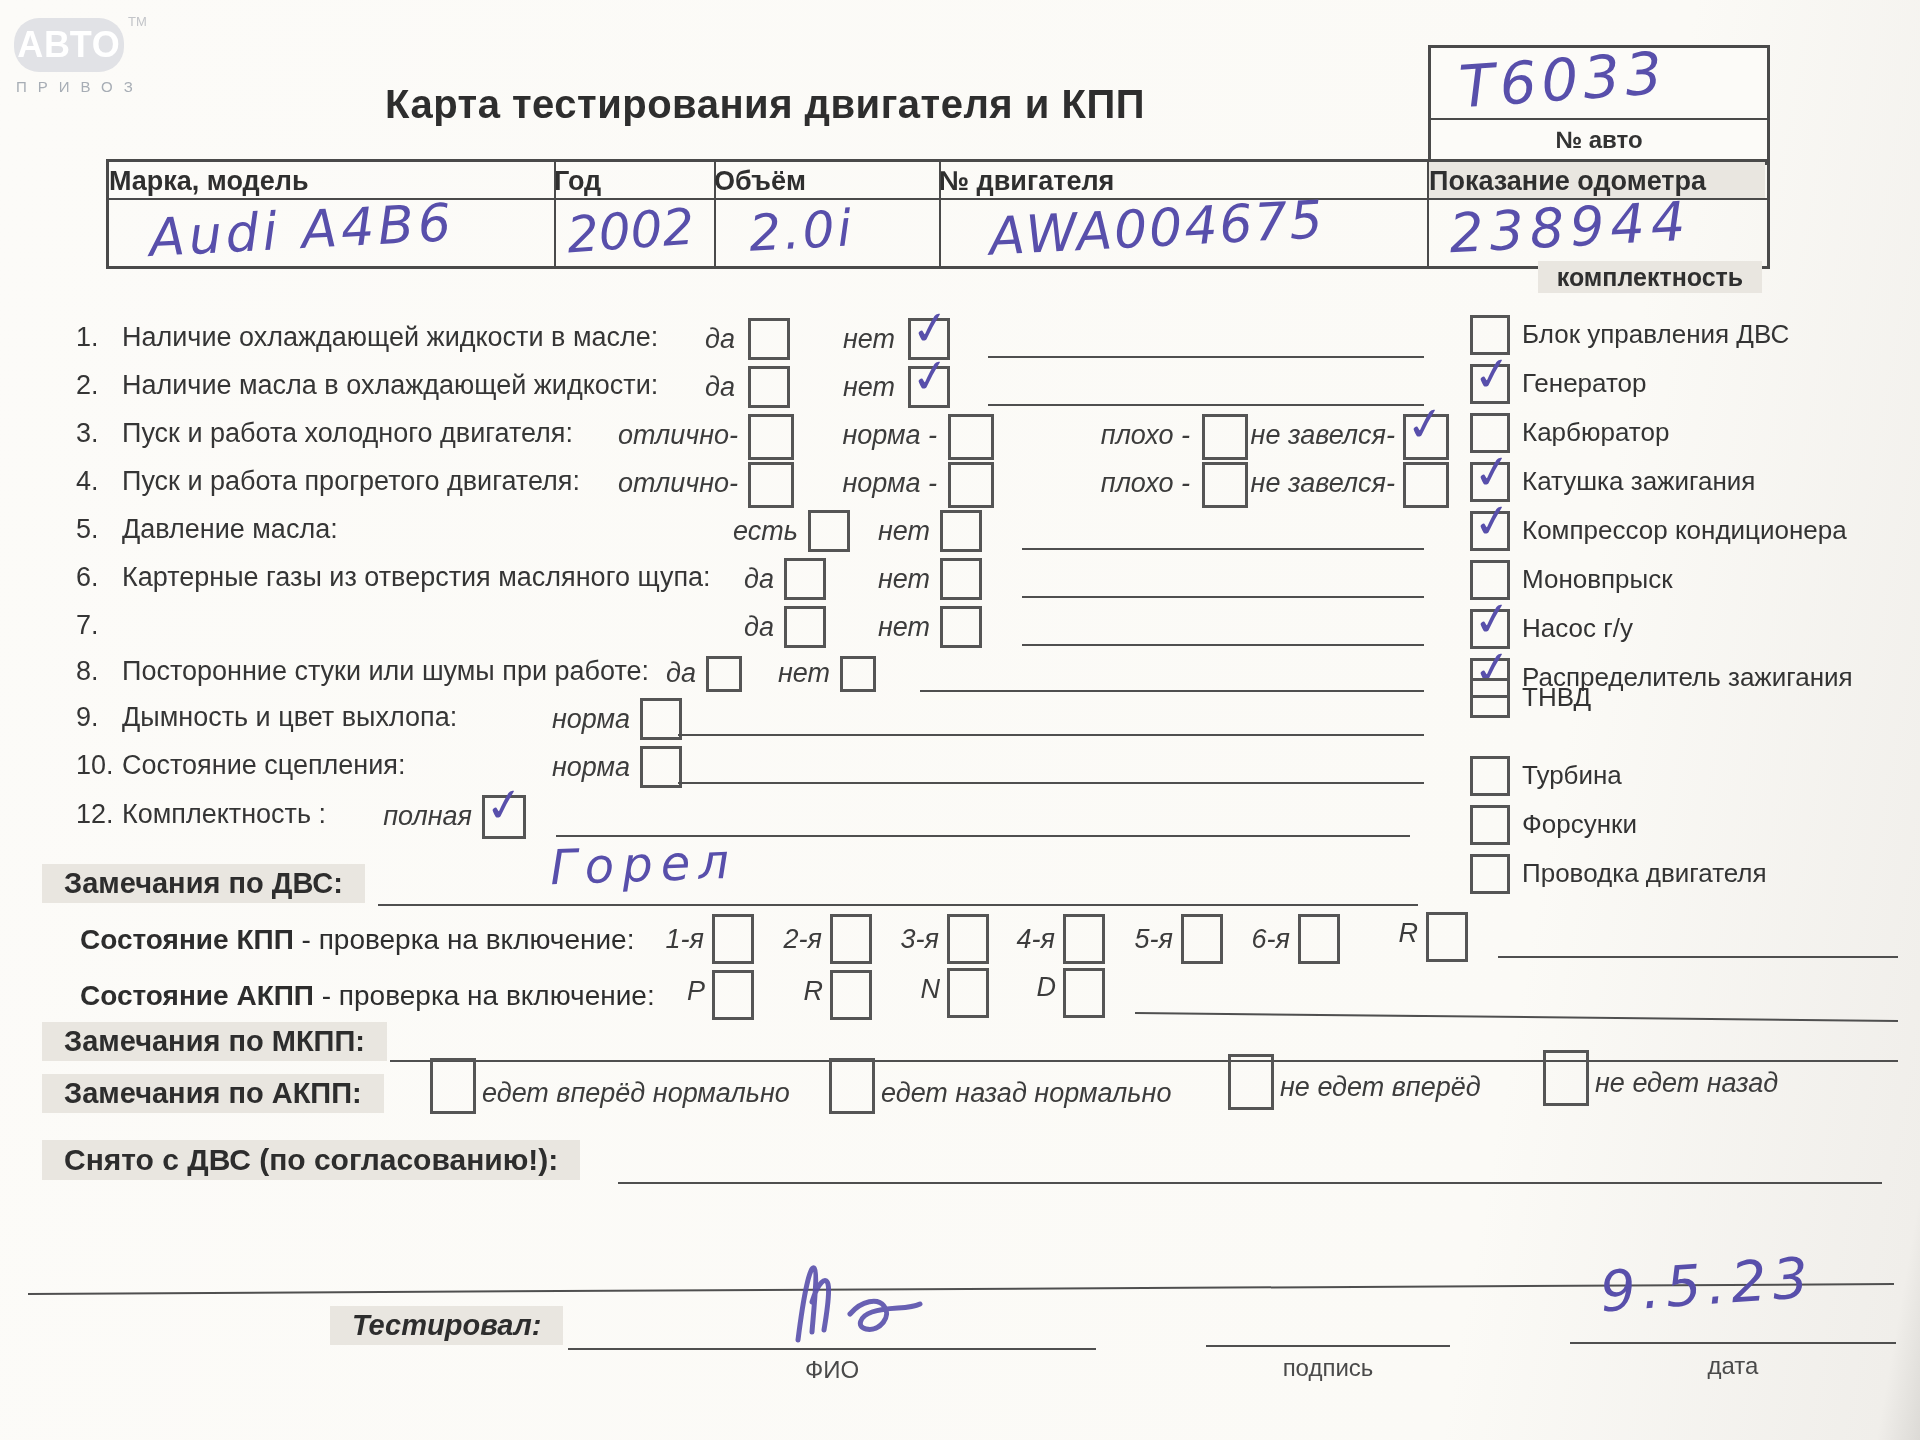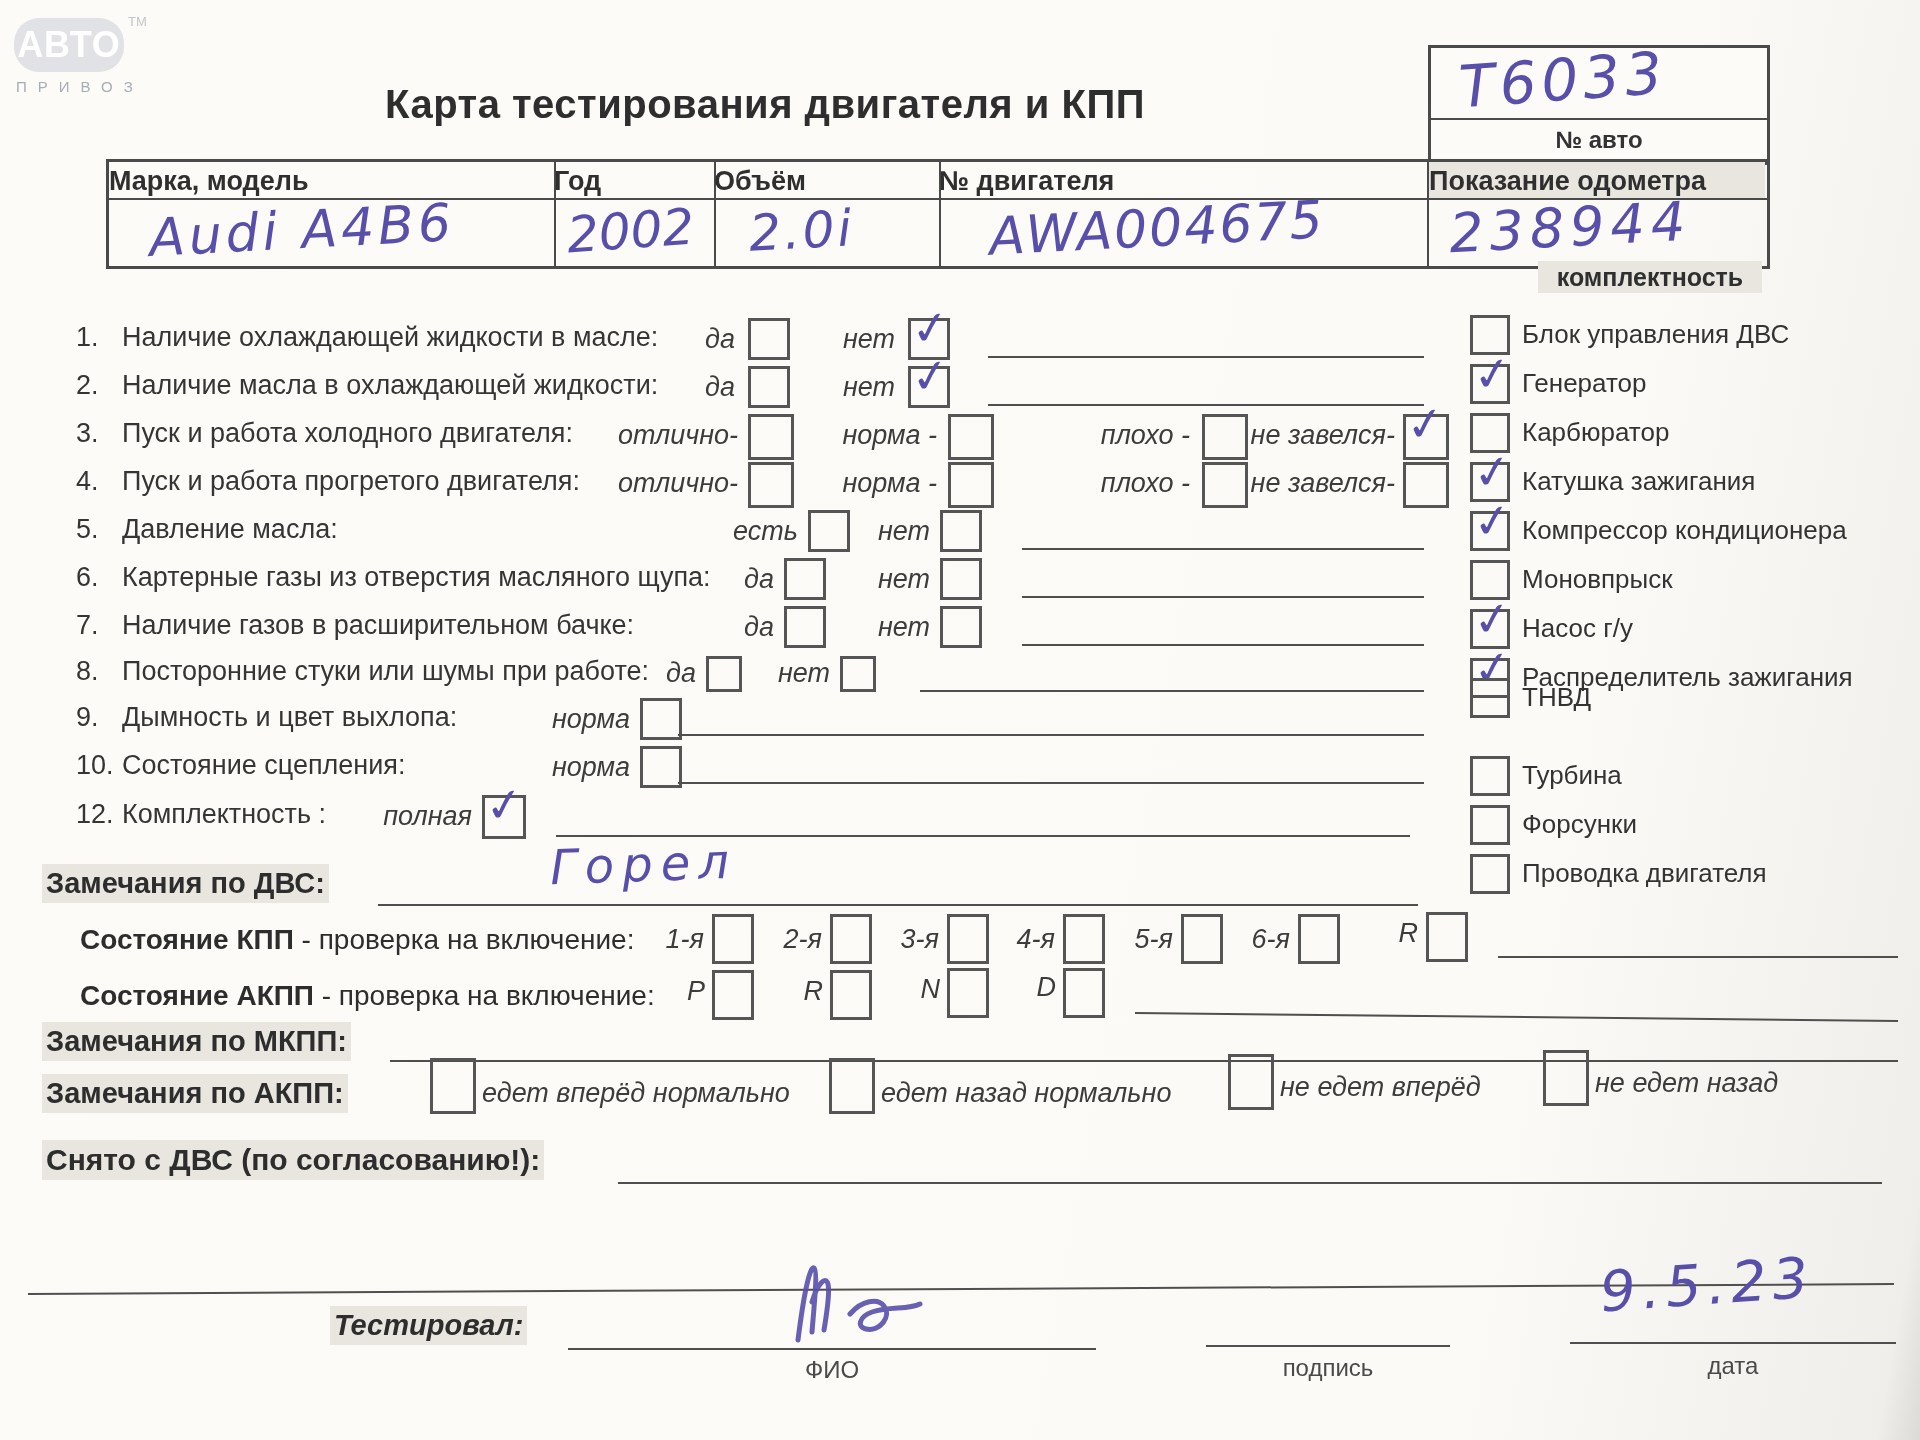--- a/index.html
+++ b/index.html
@@ -40,21 +40,21 @@
   .ilabel{position:absolute;left:122px;top:4px;font-size:27px;color:#353535;}
   .opt-label{position:absolute;top:6px;font-size:27px;font-style:italic;color:#3c3c3c;text-align:right;white-space:nowrap;}
   .wline{position:absolute;height:0;border-bottom:2px solid #4f4f4f;}
   
   .k-title{position:absolute;left:1538px;top:261px;width:224px;height:32px;background:#e9e6e0;
     font-size:25px;font-weight:bold;color:#2f2f2f;text-align:center;line-height:32px;}
   .k-item{position:absolute;left:1470px;width:450px;height:42px;}
   .k-item .cbox{left:0;top:0;width:34px;height:34px;}
   .k-label{position:absolute;left:52px;top:4px;font-size:26px;color:#333;white-space:nowrap;}
   
-  .sec{position:absolute;font-size:29px;font-weight:bold;color:#2d2d2d;background:#e9e6e0;padding:3px 4px;white-space:nowrap;}
+  .sec{position:absolute;font-size:29px;font-weight:bold;color:#2d2d2d;background:#e9e6e0;padding:3px 22px;white-space:nowrap;}
   .gear-label{position:absolute;top:12px;font-size:27px;font-style:italic;color:#3c3c3c;text-align:right;white-space:nowrap;}
   .sub-label{position:absolute;font-size:24px;color:#4a4a4a;text-align:center;}
 </style>
 </head>
 <body>
 
 <div class="sheet">
 
   <div class="logo-box">
     <span class="logo-brand">АВТО</span>
@@ -257,21 +257,20 @@
       </span>
     <span class="opt-label" style="left:830px;width:100px">нет</span>
     <span class="cbox" style="left:940px">
         <i class="mark"></i>
       </span>
     <i class="wline" style="left:1022px;width:402px;top:38px"></i>
   </div>
 
   <div class="row" style="top:606px">
     <span class="num">7.</span>
-    <span class="ilabel">Наличие газов в расширительном бачке:</span>
     <span class="opt-label" style="left:680px;width:94px">да</span>
     <span class="cbox" style="left:784px">
         <i class="mark"></i>
       </span>
     <span class="opt-label" style="left:830px;width:100px">нет</span>
     <span class="cbox" style="left:940px">
         <i class="mark"></i>
       </span>
     <i class="wline" style="left:1022px;width:402px;top:38px"></i>
   </div>

